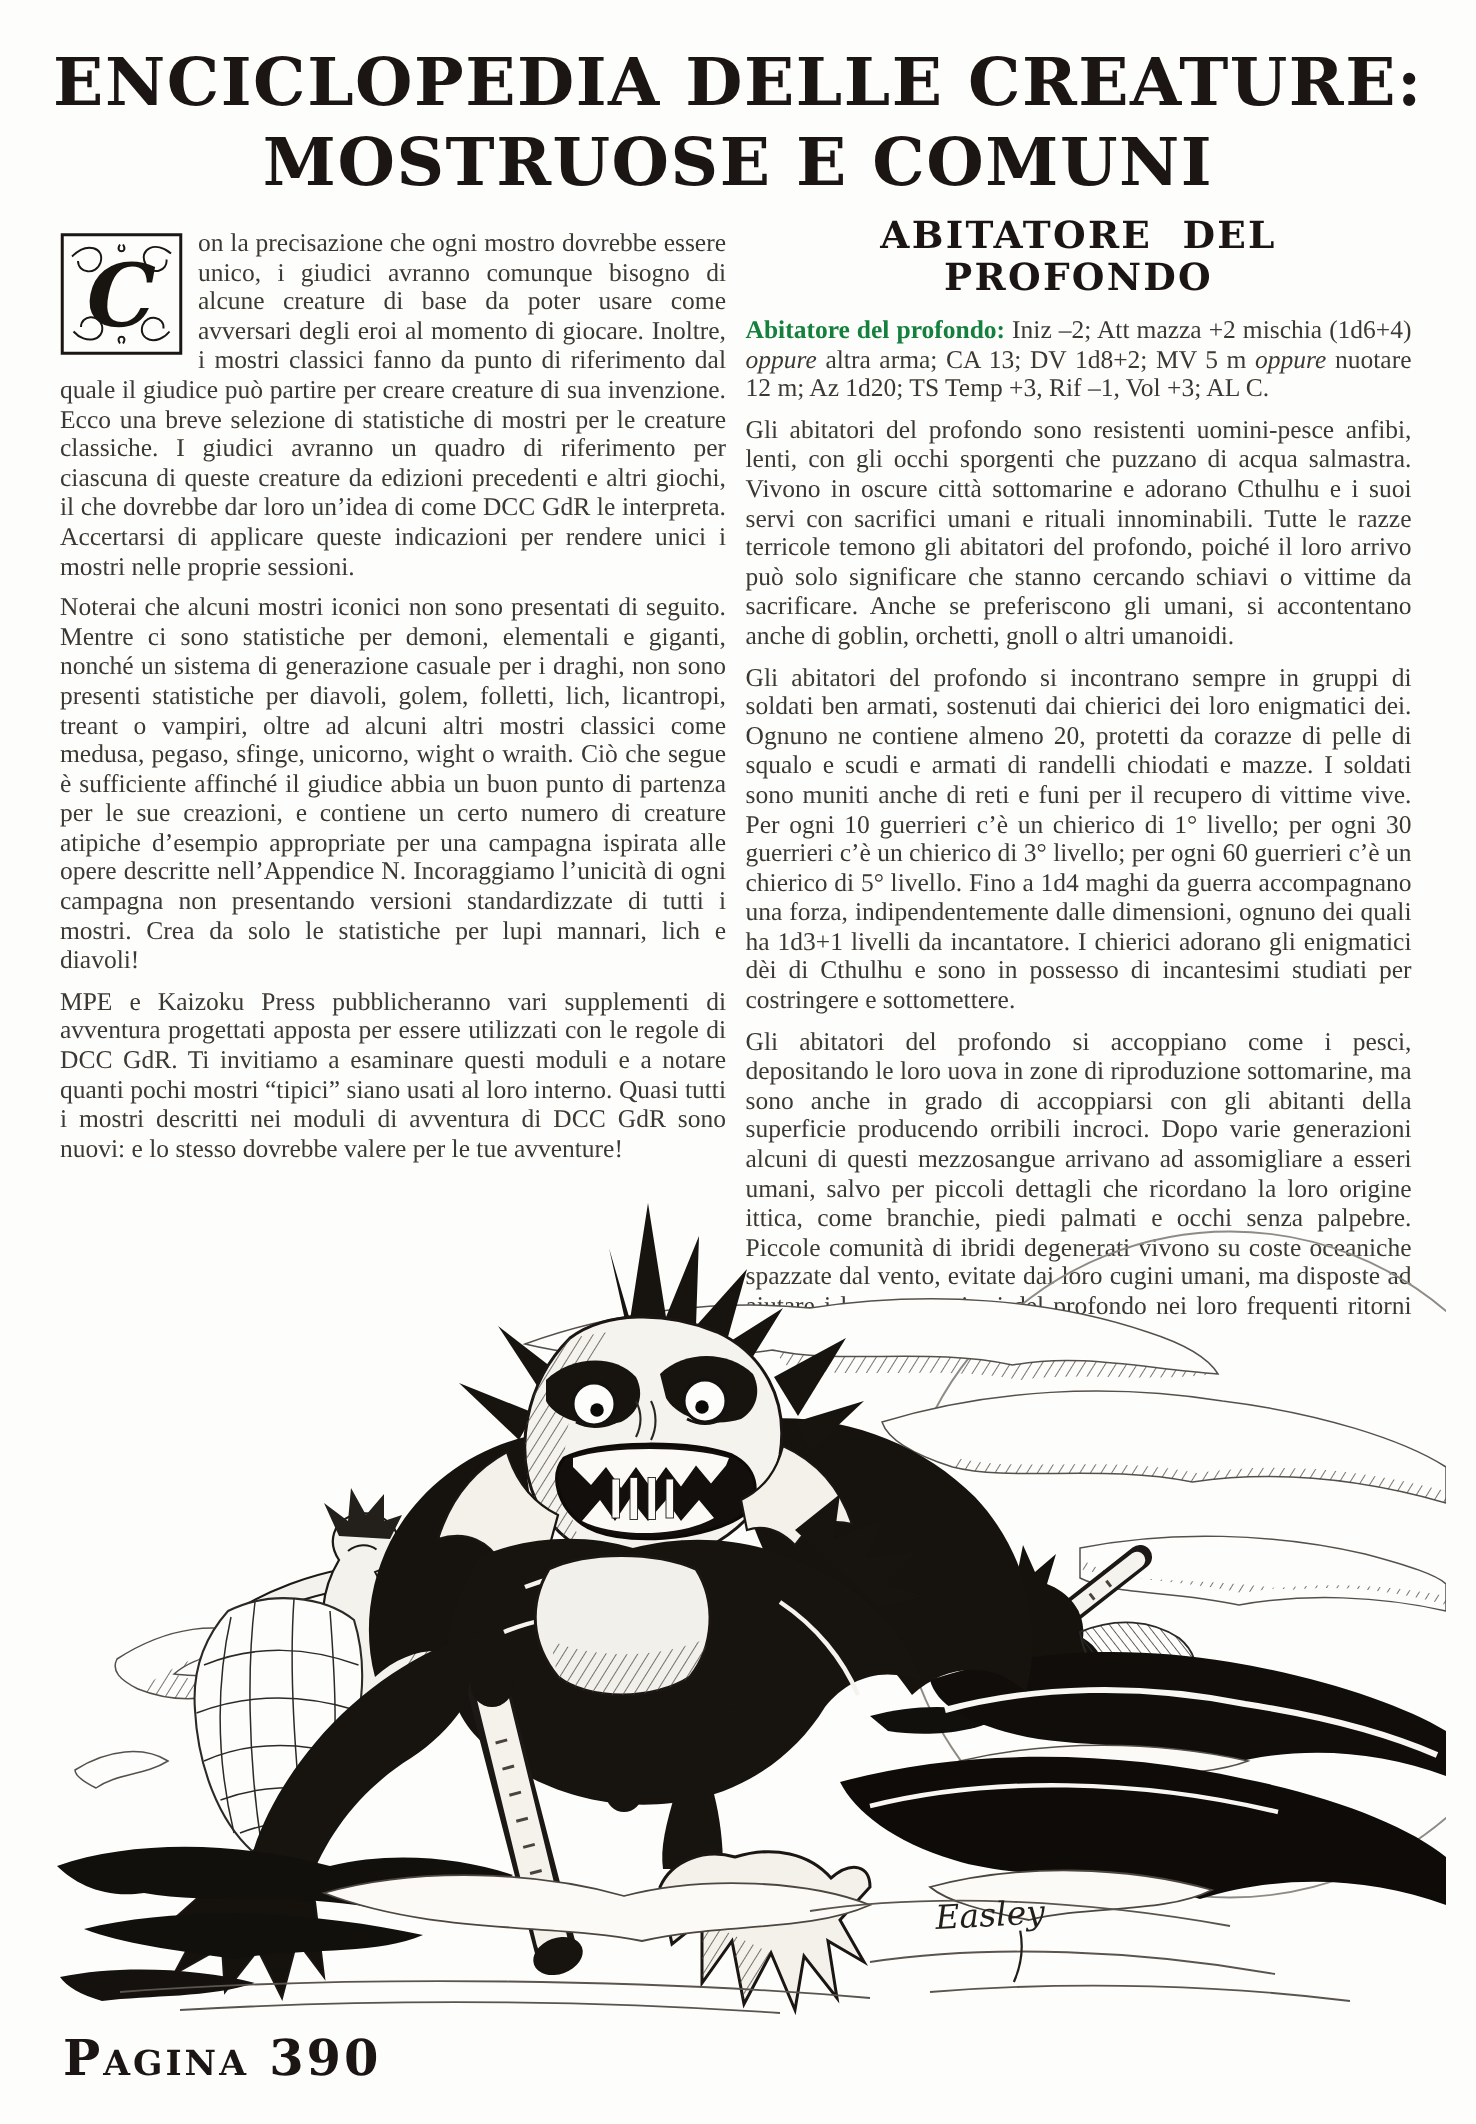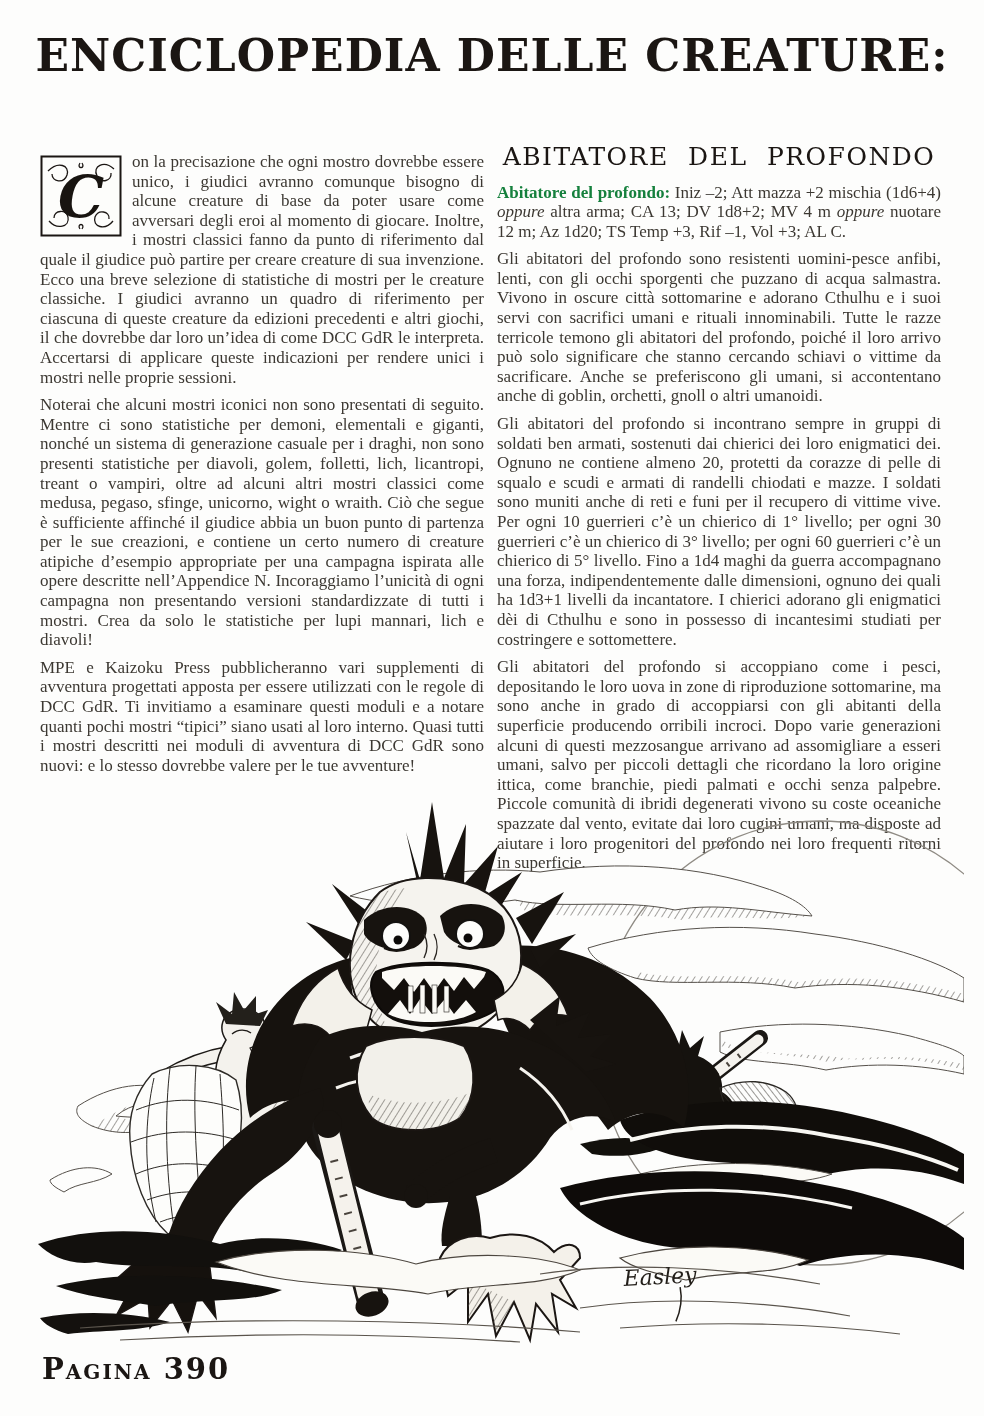--- a/index.html
+++ b/index.html
@@ -12,40 +12,41 @@
   .title .line{display:block;}
   
   .col{position:absolute;width:444px;text-align:justify;font-size:17px;line-height:19.6px;}
   .col p{margin:0 0 8px 0;}
   .col-left{left:40px;top:152px;}
   .col-right{left:497px;top:143px;}
   
   .dropcap-box{float:left;width:82px;height:82px;margin:3px 10px 1px 0;}
   .dropcap-box svg{display:block;}
   
-  .rc-heading{font-family:"DejaVu Serif",serif;font-weight:normal;text-align:center;
+  .rc-heading{font-family:"DejaVu Serif",serif;font-weight:bold;text-align:center;
               font-size:25px;letter-spacing:1.5px;word-spacing:10px;color:#1b1613;
               margin:0 0 12px 0;line-height:1.1;}
   .stat b{font-weight:bold;color:#15803d;}
   .stat i{font-style:italic;}
   
   .illustration{position:absolute;left:20px;top:788px;width:944px;height:560px;}
   .illustration svg{display:block;width:944px;height:560px;}
   
   .footer{position:absolute;left:42px;top:1352px;font-family:"DejaVu Serif",serif;
-          font-weight:bold;font-variant:small-caps;font-size:29px;letter-spacing:2px;
+          font-weight:bold;font-variant:small-caps;font-size:33px;letter-spacing:2px;
           color:#1b1613;}
 </style>
 </head>
 <body>
 
 <div class="page">
 
   <h1 class="title" style="margin:0;">
     <span class="line">ENCICLOPEDIA DELLE CREATURE:</span>
+    <span class="line">MOSTRUOSE E COMUNI</span>
   </h1>
 
   <div class="col col-left">
     <p>
       <span class="dropcap-box">
         <svg width="82" height="82" viewBox="0 0 82 82">
           <rect x="1.5" y="1.5" width="79" height="79" fill="#fdfdfb" stroke="#1b1613" stroke-width="2"></rect>
           <g fill="none" stroke="#1b1613" stroke-width="1.3">
             <path d="M8,16 C18,6 30,10 27,20 C24,29 12,27 12,19"></path>
             <path d="M74,14 C64,5 52,11 57,21 C61,29 72,26 71,18"></path>
@@ -58,21 +59,21 @@
         </svg>
       </span><span>on la precisazione che ogni mostro dovrebbe essere unico, i giudici avranno comunque bisogno di alcune creature di base da poter usare come avversari degli eroi al momento di giocare. Inoltre, i mostri classici fanno da punto di riferimento dal quale il giudice può partire per creare creature di sua invenzione. Ecco una breve selezione di statistiche di mostri per le creature classiche. I giudici avranno un quadro di riferimento per ciascuna di queste creature da edizioni precedenti e altri giochi, il che dovrebbe dar loro un’idea di come DCC GdR le interpreta. Accertarsi di applicare queste indicazioni per rendere unici i mostri nelle proprie sessioni.</span>
     </p>
     <p>Noterai che alcuni mostri iconici non sono presentati di seguito. Mentre ci sono statistiche per demoni, elementali e giganti, nonché un sistema di generazione casuale per i draghi, non sono presenti statistiche per diavoli, golem, folletti, lich, licantropi, treant o vampiri, oltre ad alcuni altri mostri classici come medusa, pegaso, sfinge, unicorno, wight o wraith. Ciò che segue è sufficiente affinché il giudice abbia un buon punto di partenza per le sue creazioni, e contiene un certo numero di creature atipiche d’esempio appropriate per una campagna ispirata alle opere descritte nell’Appendice N. Incoraggiamo l’unicità di ogni campagna non presentando versioni standardizzate di tutti i mostri. Crea da solo le statistiche per lupi mannari, lich e diavoli!</p>
     <p>MPE e Kaizoku Press pubblicheranno vari supplementi di avventura progettati apposta per essere utilizzati con le regole di DCC GdR. Ti invitiamo a esaminare questi moduli e a notare quanti pochi mostri “tipici” siano usati al loro interno. Quasi tutti i mostri descritti nei moduli di avventura di DCC GdR sono nuovi: e lo stesso dovrebbe valere per le tue avventure!</p>
   </div>
 
   <div class="col col-right">
     <h2 class="rc-heading">ABITATORE DEL PROFONDO</h2>
     <p class="stat">
-      <b>Abitatore del profondo:</b><span> Iniz –2; Att mazza +2 mischia (1d6+4) </span><i>oppure</i><span> altra arma; CA 13; DV 1d8+2; MV 4 m </span><i>oppure</i><span> nuotare 12 m; Az 1d20; TS Temp +3, Rif –1, Vol +3; AL C.</span>
+      <b>Abitatore del profondo:</b><span> Iniz –2; Att mazza +2 mischia (1d6+4) </span><i>oppure</i><span> altra arma; CA 13; DV 1d8+2; MV 5 m </span><i>oppure</i><span> nuotare 12 m; Az 1d20; TS Temp +3, Rif –1, Vol +3; AL C.</span>
     </p>
     <p>Gli abitatori del profondo sono resistenti uomini-pesce anfibi, lenti, con gli occhi sporgenti che puzzano di acqua salmastra. Vivono in oscure città sottomarine e adorano Cthulhu e i suoi servi con sacrifici umani e rituali innominabili. Tutte le razze terricole temono gli abitatori del profondo, poiché il loro arrivo può solo significare che stanno cercando schiavi o vittime da sacrificare. Anche se preferiscono gli umani, si accontentano anche di goblin, orchetti, gnoll o altri umanoidi.</p>
     <p>Gli abitatori del profondo si incontrano sempre in gruppi di soldati ben armati, sostenuti dai chierici dei loro enigmatici dei. Ognuno ne contiene almeno 20, protetti da corazze di pelle di squalo e scudi e armati di randelli chiodati e mazze. I soldati sono muniti anche di reti e funi per il recupero di vittime vive. Per ogni 10 guerrieri c’è un chierico di 1° livello; per ogni 30 guerrieri c’è un chierico di 3° livello; per ogni 60 guerrieri c’è un chierico di 5° livello. Fino a 1d4 maghi da guerra accompagnano una forza, indipendentemente dalle dimensioni, ognuno dei quali ha 1d3+1 livelli da incantatore. I chierici adorano gli enigmatici dèi di Cthulhu e sono in possesso di incantesimi studiati per costringere e sottomettere.</p>
     <p>Gli abitatori del profondo si accoppiano come i pesci, depositando le loro uova in zone di riproduzione sottomarine, ma sono anche in grado di accoppiarsi con gli abitanti della superficie producendo orribili incroci. Dopo varie generazioni alcuni di questi mezzosangue arrivano ad assomigliare a esseri umani, salvo per piccoli dettagli che ricordano la loro origine ittica, come branchie, piedi palmati e occhi senza palpebre. Piccole comunità di ibridi degenerati vivono su coste oceaniche spazzate dal vento, evitate dai loro cugini umani, ma disposte ad aiutare i loro progenitori del profondo nei loro frequenti ritorni in superficie.</p>
   </div>
 
   <div class="illustration">
     <svg viewBox="0 0 944 560">
       <defs>
         <pattern id="h1" patternUnits="userSpaceOnUse" width="6" height="6" patternTransform="rotate(32)">

